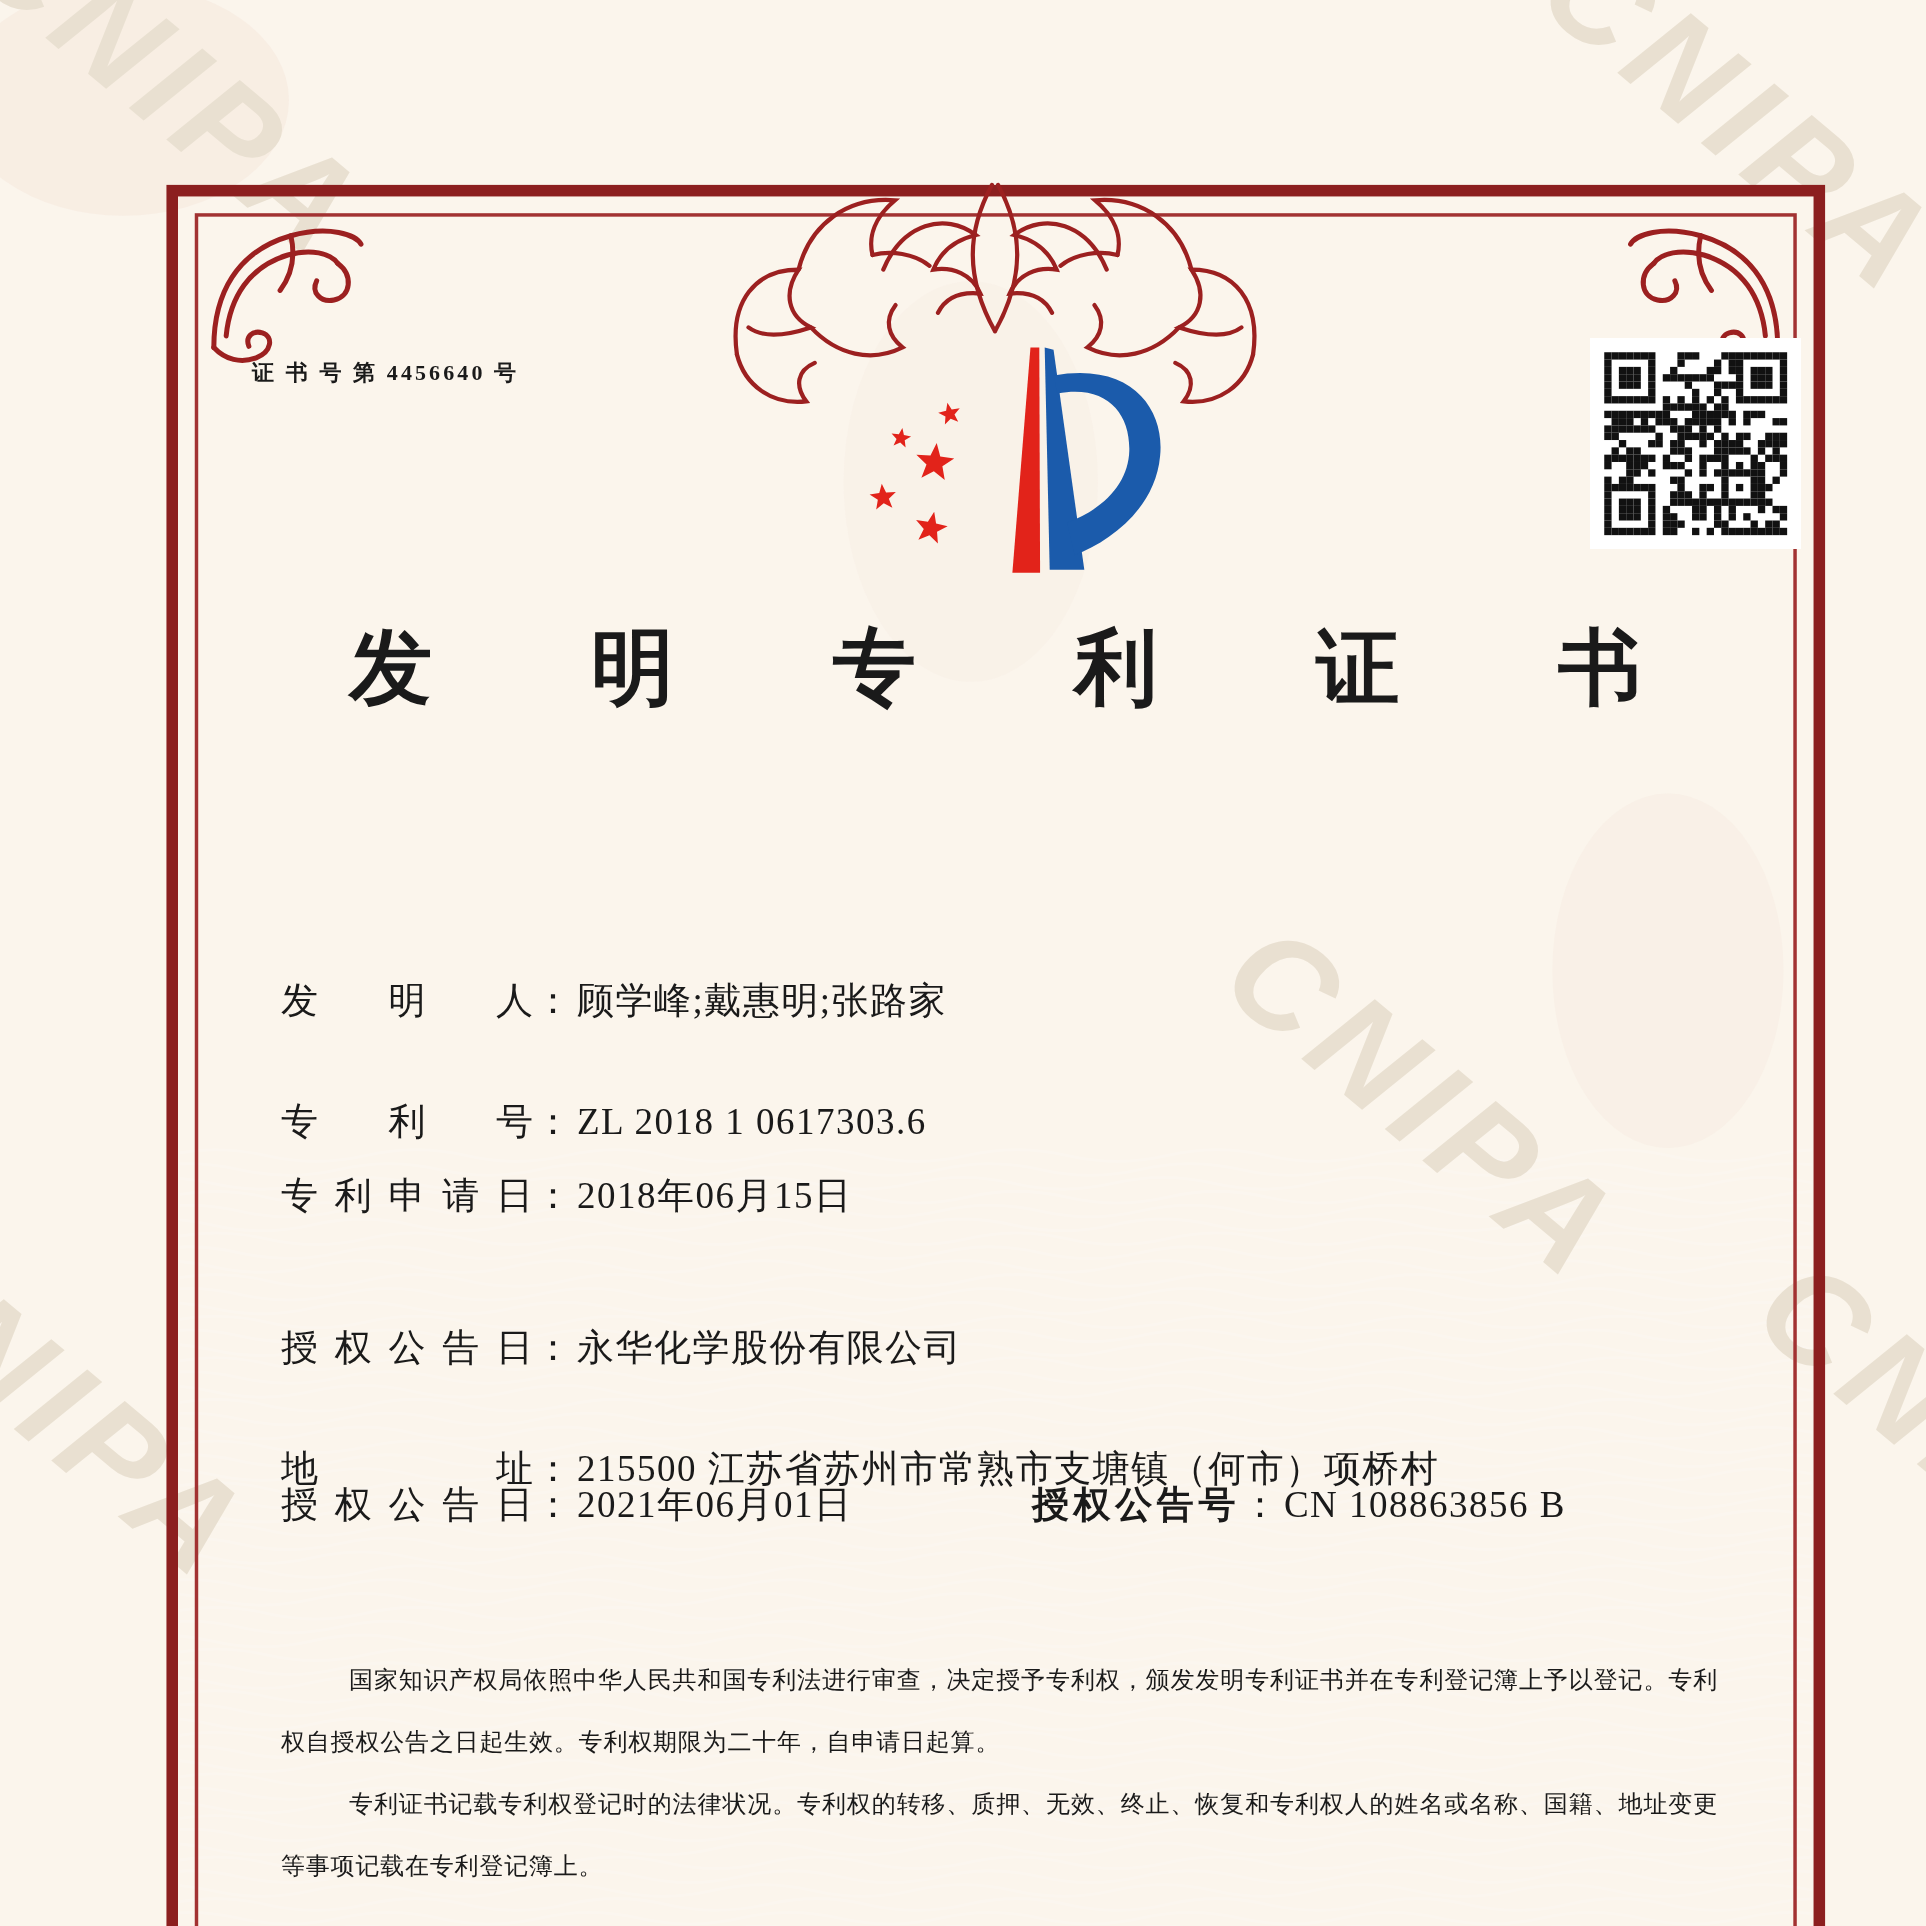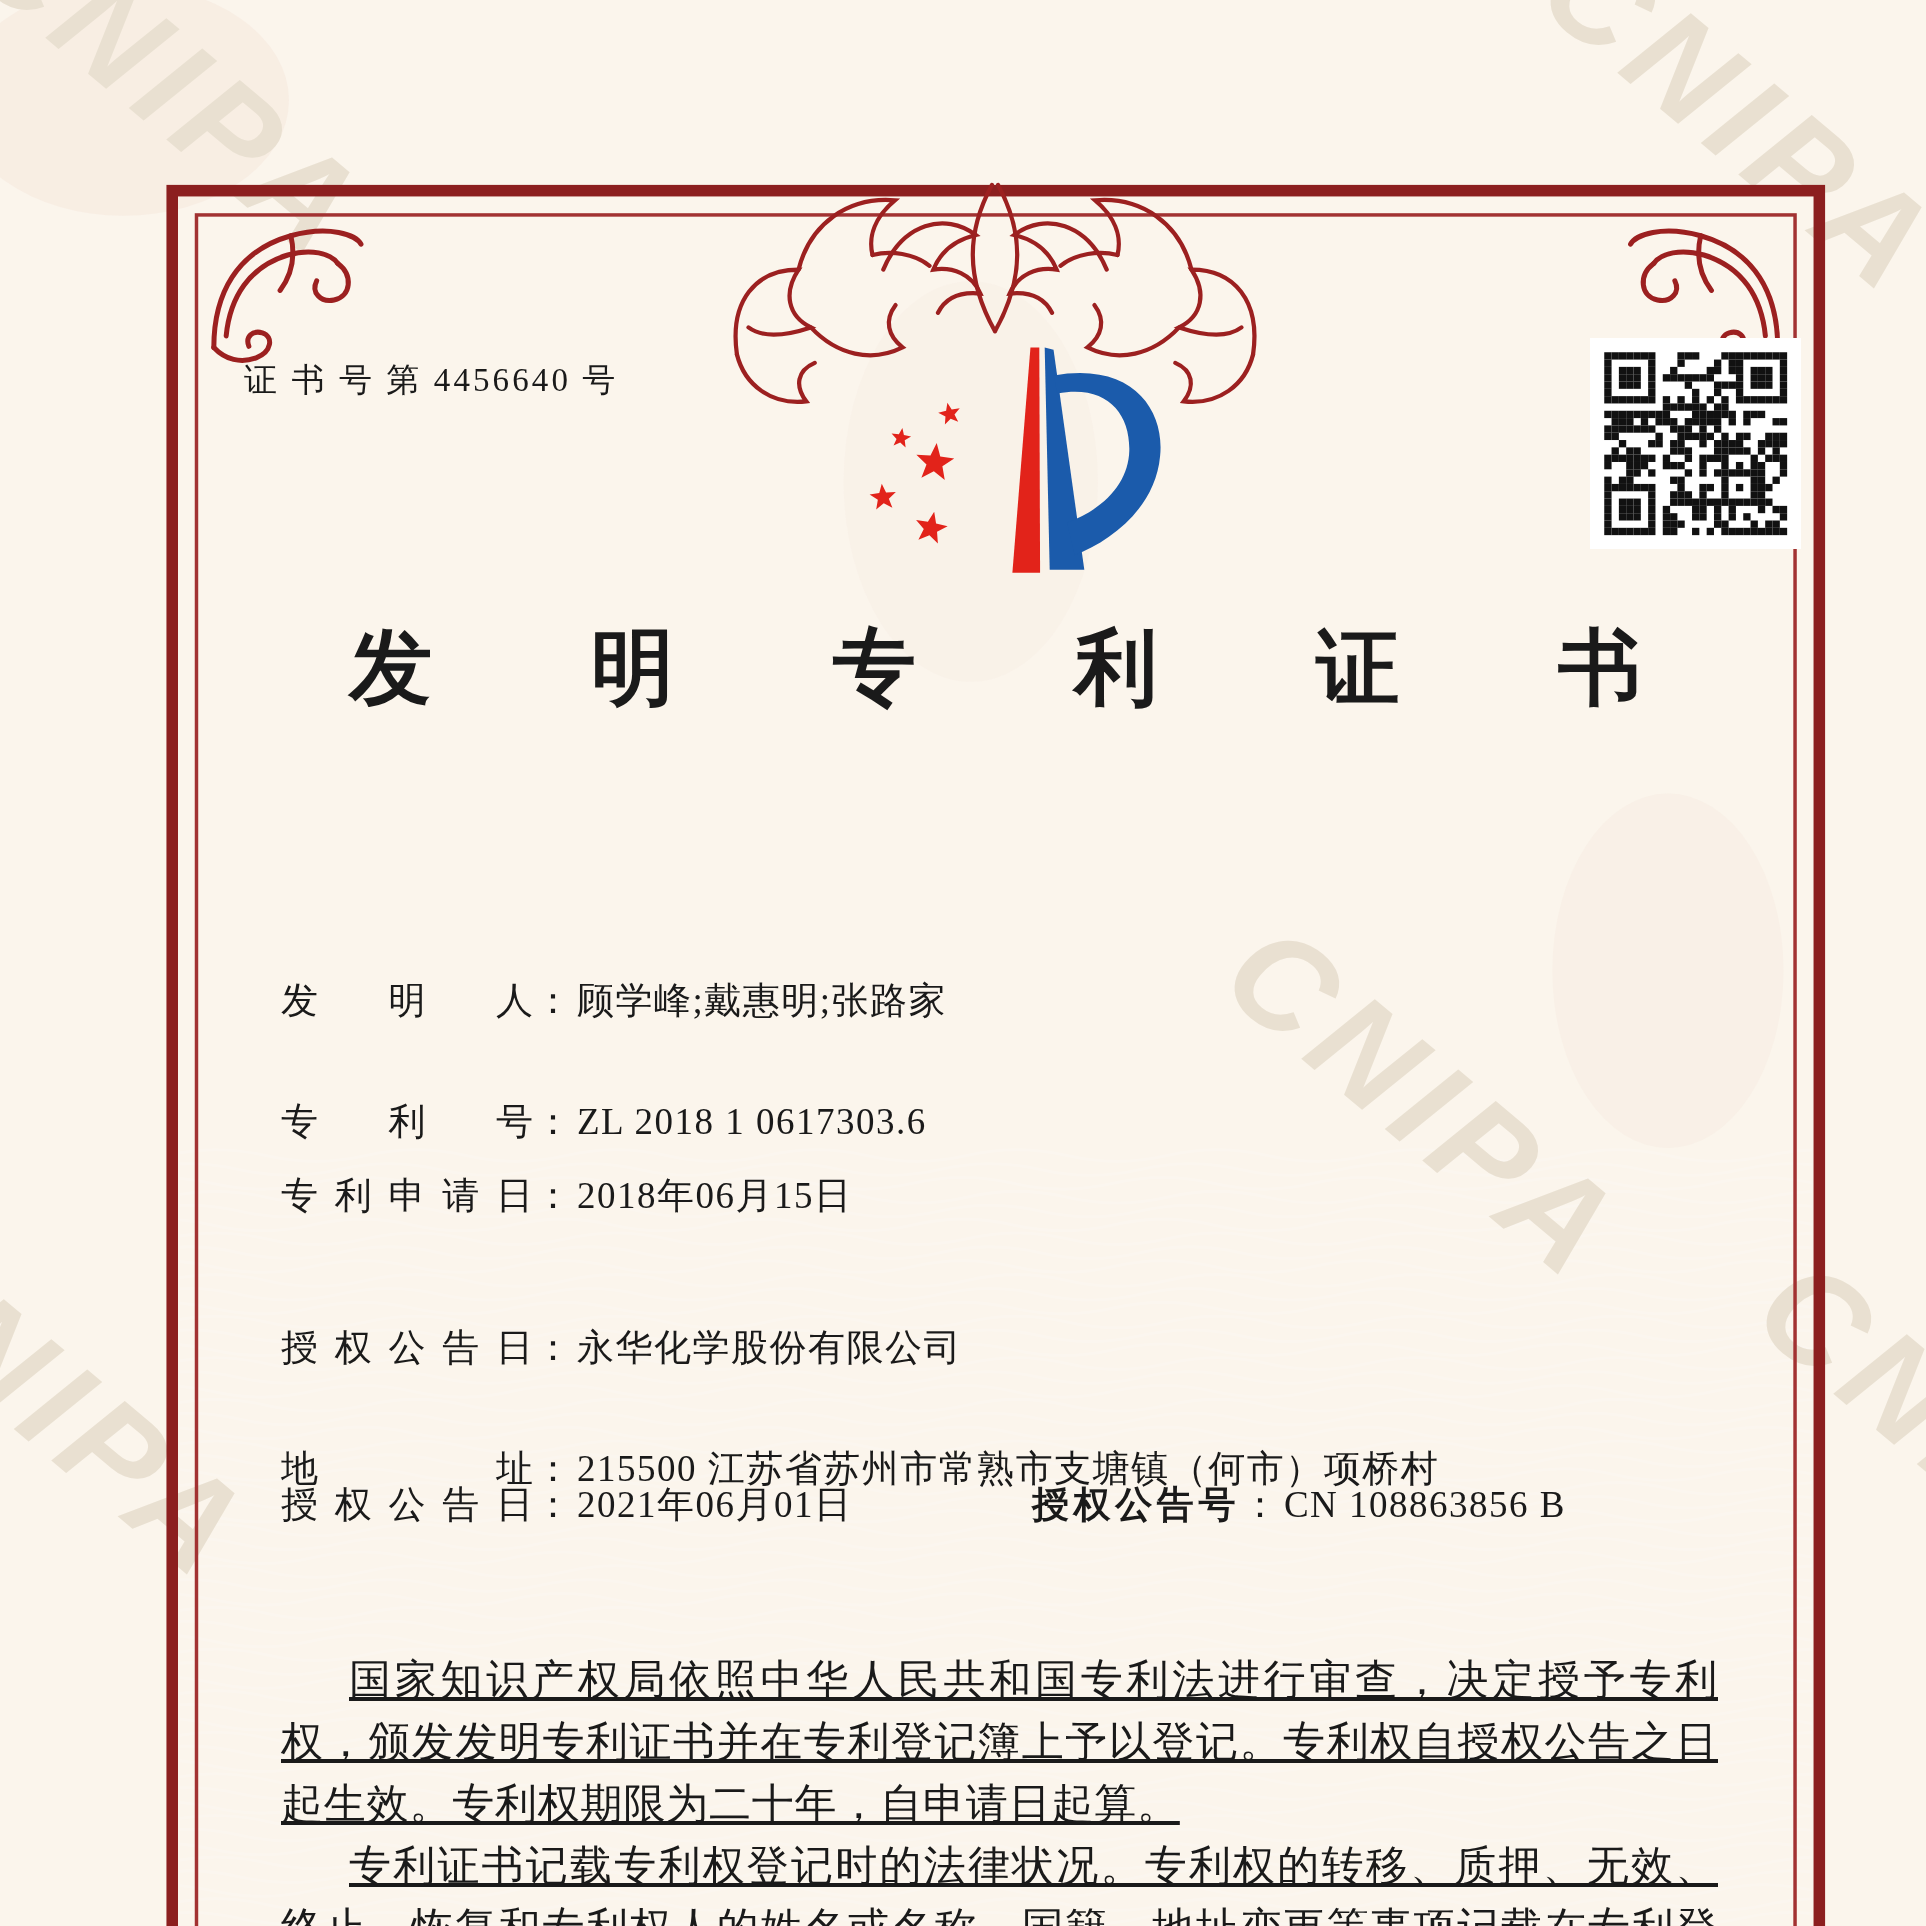--- a/index.html
+++ b/index.html
@@ -2,30 +2,30 @@
 <html style="font-size:6.2px"><head>
 <meta charset="utf-8">
 <style>
   html,body{margin:0;padding:0;background:#fbf5ec;}
   #page{position:relative;width:1990px;height:2815px;overflow:hidden;background:#fbf5ec;
         font-family:"Liberation Serif", serif;color:#1a1a1a;}
   .abs{position:absolute;}
   .wm{position:absolute;font-family:"Liberation Sans", sans-serif;font-style:italic;font-weight:bold;
       font-size:135px;letter-spacing:11.6px;color:#e9e0d1;transform:translate(-50%,-50%) rotate(40deg);
       white-space:nowrap;user-select:none;}
-  #certno{left:244px;top:358px;font-size:33px;letter-spacing:3.1px;white-space:nowrap;}
+  #certno{left:252px;top:358px;font-size:22px;letter-spacing:3.1px;white-space:nowrap;font-weight:bold;}
   #title{left:0;top:613px;width:1990px;text-align:center;font-size:83px;font-weight:600;
          letter-spacing:69px;text-indent:69px;white-space:nowrap;}
   .row{position:absolute;left:281px;width:1441px;font-size:37px;white-space:nowrap;}
   .flabel{display:inline-block;width:252px;text-align:justify;text-align-last:justify;white-space:normal;vertical-align:top;}
   .colon{display:inline-block;margin:0 5.4px 0 1.5px;}
   .fvalue{letter-spacing:1.5px;}
   .g2label{display:inline-block;letter-spacing:4.6px;font-weight:bold;}
   #paras{left:281px;top:1649px;width:1437px;}
-  #paras p{margin:0;font-size:42px;line-height:62px;text-indent:68px;text-align:justify;letter-spacing:0.8px;text-decoration:underline;}
+  #paras p{margin:0;font-size:24px;line-height:62px;text-indent:68px;text-align:justify;letter-spacing:0.8px;}
   svg{display:block;}
 </style>
 </head>
 <body>
 
 <div id="page">
 
   <svg class="abs" style="left:0;top:0" width="1990" height="2815" viewBox="0 0 5166 7308">
     <defs>
       <linearGradient id="tanG" x1="0" y1="0" x2="0" y2="1">

